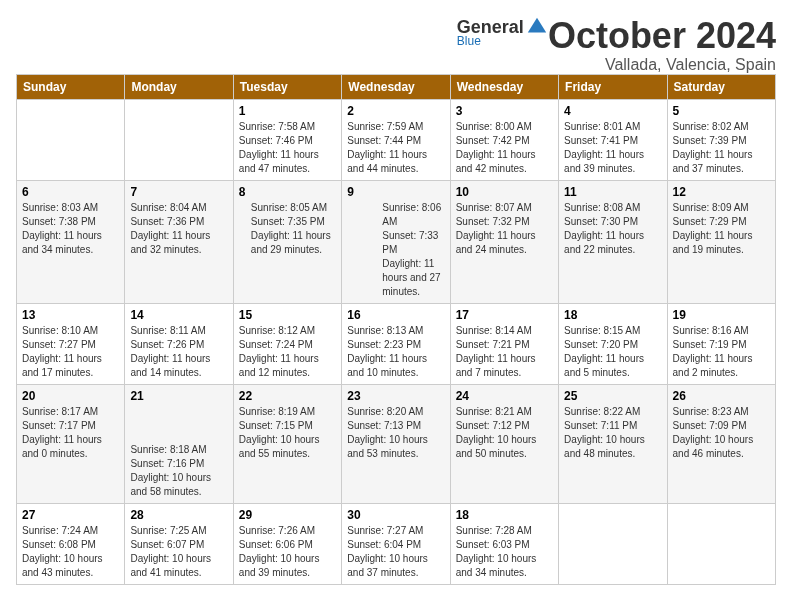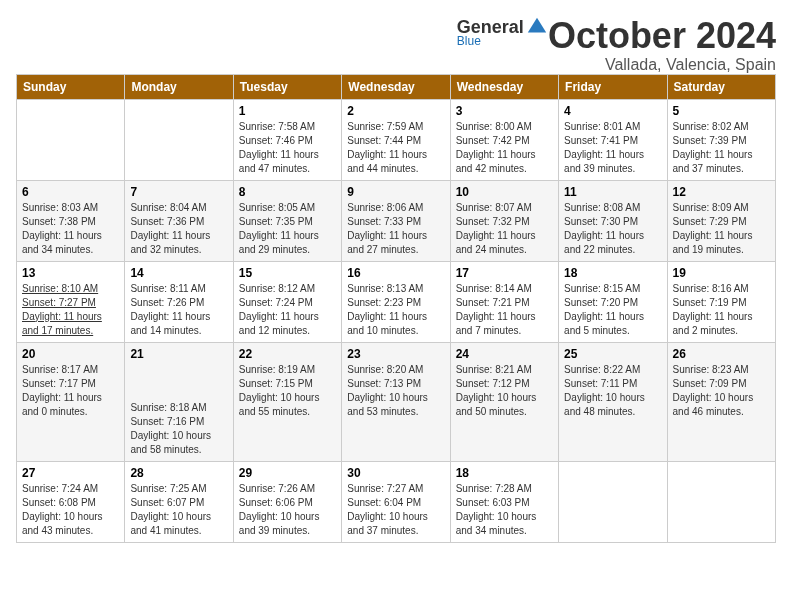--- a/index.html
+++ b/index.html
@@ -165,27 +165,27 @@
 Daylight: 11 hours and 34 minutes.</div>
         </td>
         <td>
           <span class="day-number">7</span>
           <div class="day-info" style="white-space: pre-line;">Sunrise: 8:04 AM
 Sunset: 7:36 PM
 Daylight: 11 hours and 32 minutes.</div>
         </td>
         <td>
           <span class="day-number">8</span>
-          <div class="day-info" style="white-space: pre-line;">Sunrise: 8:05 AM
+          <div class="day-info" style="white-space: pre-line; margin-left: 12px;">Sunrise: 8:05 AM
 Sunset: 7:35 PM
 Daylight: 11 hours and 29 minutes.</div>
         </td>
         <td>
           <span class="day-number">9</span>
-          <div class="day-info" style="white-space: pre-line;">Sunrise: 8:06 AM
+          <div class="day-info" style="white-space: pre-line; margin-left: 35px;">Sunrise: 8:06 AM
 Sunset: 7:33 PM
 Daylight: 11 hours and 27 minutes.</div>
         </td>
         <td>
           <span class="day-number">10</span>
           <div class="day-info" style="white-space: pre-line;">Sunrise: 8:07 AM
 Sunset: 7:32 PM
 Daylight: 11 hours and 24 minutes.</div>
         </td>
         <td>
@@ -197,21 +197,21 @@
         <td>
           <span class="day-number">12</span>
           <div class="day-info" style="white-space: pre-line;">Sunrise: 8:09 AM
 Sunset: 7:29 PM
 Daylight: 11 hours and 19 minutes.</div>
         </td>
       </tr>
       <tr>
         <td>
           <span class="day-number">13</span>
-          <div class="day-info" style="white-space: pre-line; text-decoration: underline;">Sunrise: 8:10 AM
+          <div class="day-info" style="white-space: pre-line;">Sunrise: 8:10 AM
 Sunset: 7:27 PM
 Daylight: 11 hours and 17 minutes.</div>
         </td>
         <td>
           <span class="day-number">14</span>
           <div class="day-info" style="white-space: pre-line;">Sunrise: 8:11 AM
 Sunset: 7:26 PM
 Daylight: 11 hours and 14 minutes.</div>
         </td>
         <td>

